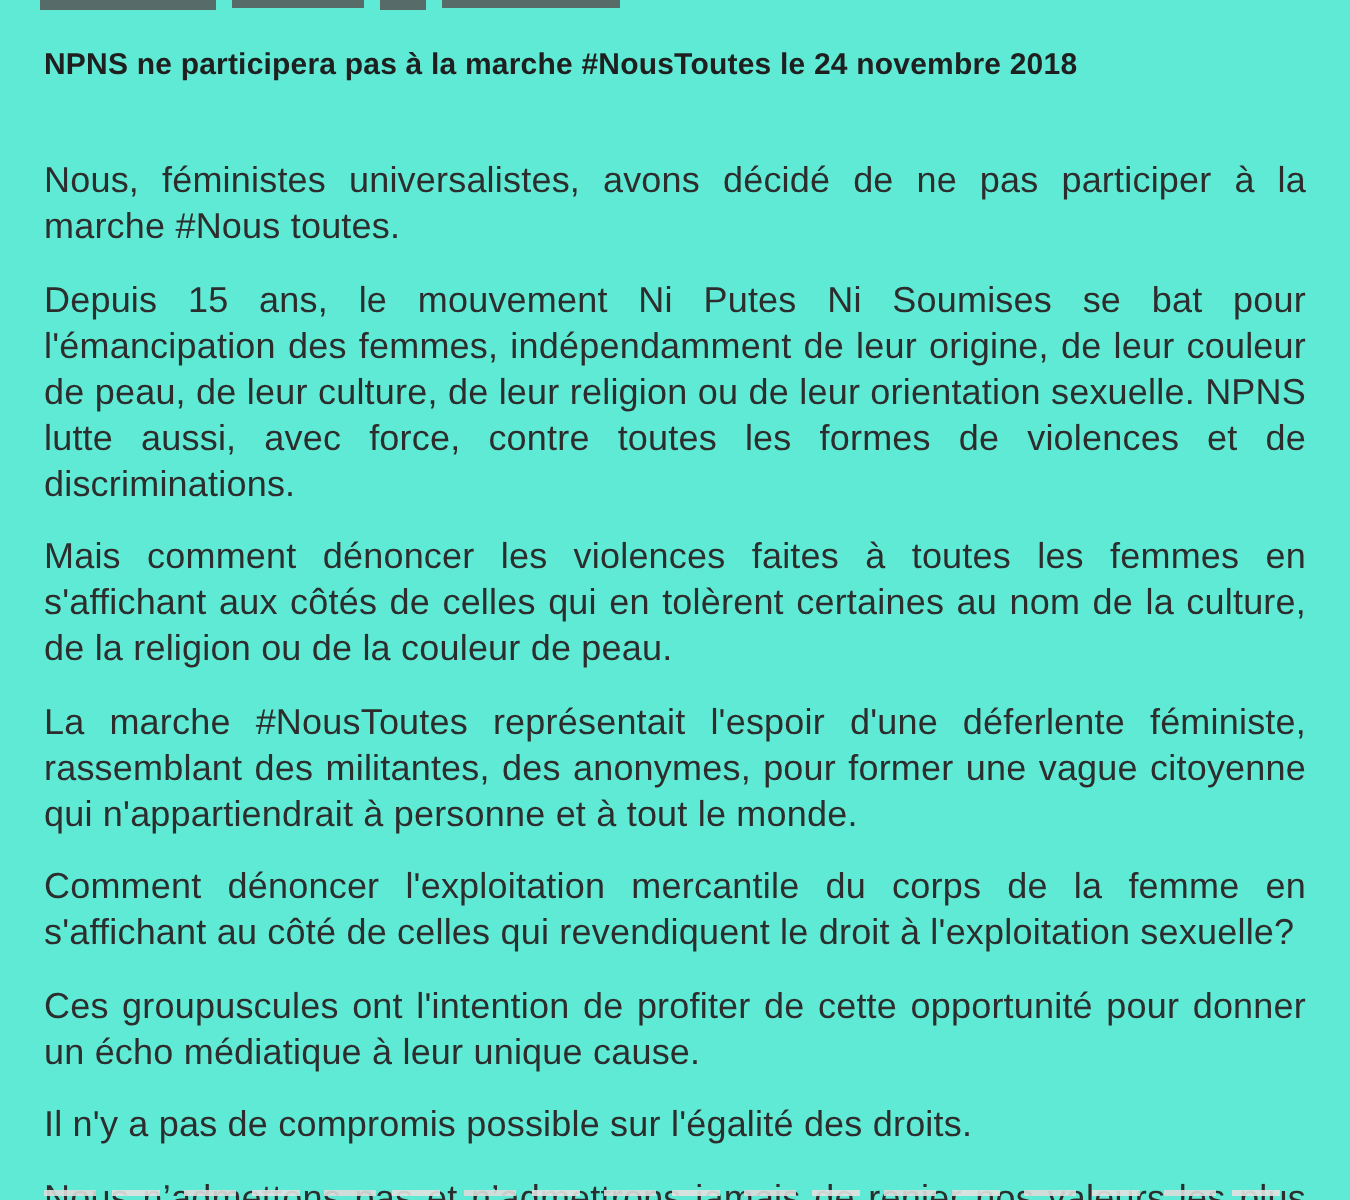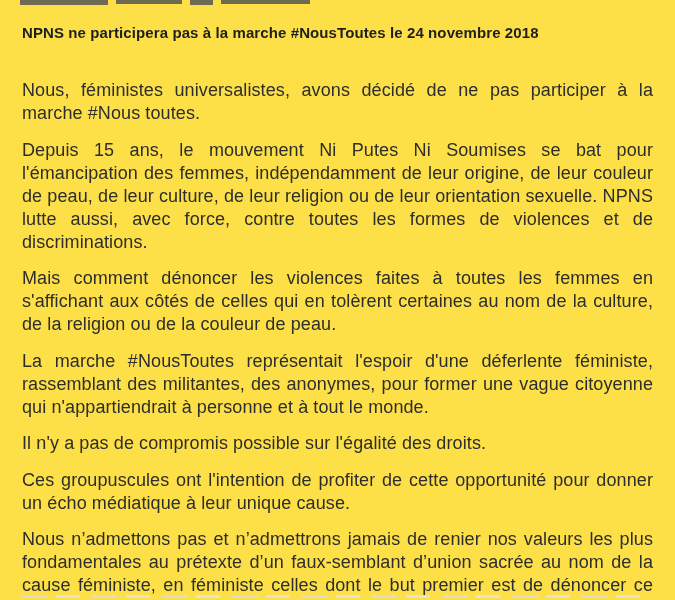--- a/index.html
+++ b/index.html
@@ -4,21 +4,21 @@
 <style>
   html, body {
     margin: 0;
     padding: 0;
     background: #ffffff;
   }
   .page {
     position: relative;
     width: 675px;
     height: 600px;
-    background: #fde047;
+    background: #5eead4;
     overflow: hidden;
     box-sizing: border-box;
     font-family: "Liberation Sans", sans-serif;
     color: #2d2d2d;
   }
   
   .crop-top {
     position: absolute;
     top: 0;
     left: 0;
@@ -79,21 +79,22 @@
     <span class="frag" style="left:221px; width:89px; height:4px;"></span>
   </div>
 
   <h1 class="doc-title">NPNS ne participera pas à la marche #NousToutes le 24 novembre 2018</h1>
 
   <div class="doc-body">
     <p>Nous, féministes universalistes, avons décidé de ne pas participer à la marche #Nous toutes.</p>
     <p>Depuis 15 ans, le mouvement Ni Putes Ni Soumises se bat pour l'émancipation des femmes, indépendamment de leur origine, de leur couleur de peau, de leur culture, de leur religion ou de leur orientation sexuelle. NPNS lutte aussi, avec force, contre toutes les formes de violences et de discriminations.</p>
     <p>Mais comment dénoncer les violences faites à toutes les femmes en s'affichant aux côtés de celles qui en tolèrent certaines au nom de la culture, de la religion ou de la couleur de peau.</p>
     <p>La marche #NousToutes représentait l'espoir d'une déferlente féministe, rassemblant des militantes, des anonymes, pour former une vague citoyenne qui n'appartiendrait à personne et à tout le monde.</p>
+    <p>Comment dénoncer l'exploitation mercantile du corps de la femme en s'affichant au côté de celles qui revendiquent le droit à l'exploitation sexuelle?</p>
+    <p>Ces groupuscules ont l'intention de profiter de cette opportunité pour donner un écho médiatique à leur unique cause.</p>
     <p>Il n'y a pas de compromis possible sur l'égalité des droits.</p>
-    <p>Ces groupuscules ont l'intention de profiter de cette opportunité pour donner un écho médiatique à leur unique cause.</p>
     <p>Nous n’admettons pas et n’admettrons jamais de renier nos valeurs les plus fondamentales au prétexte d’un faux-semblant d’union sacrée au nom de la cause féministe, en féministe celles dont le but premier est de dénoncer ce qu'il reste du vivre-ensemble.</p>
 
   </div>
 
   <div class="crop-bottom"></div>
 
 </div>
 
 </body></html>

